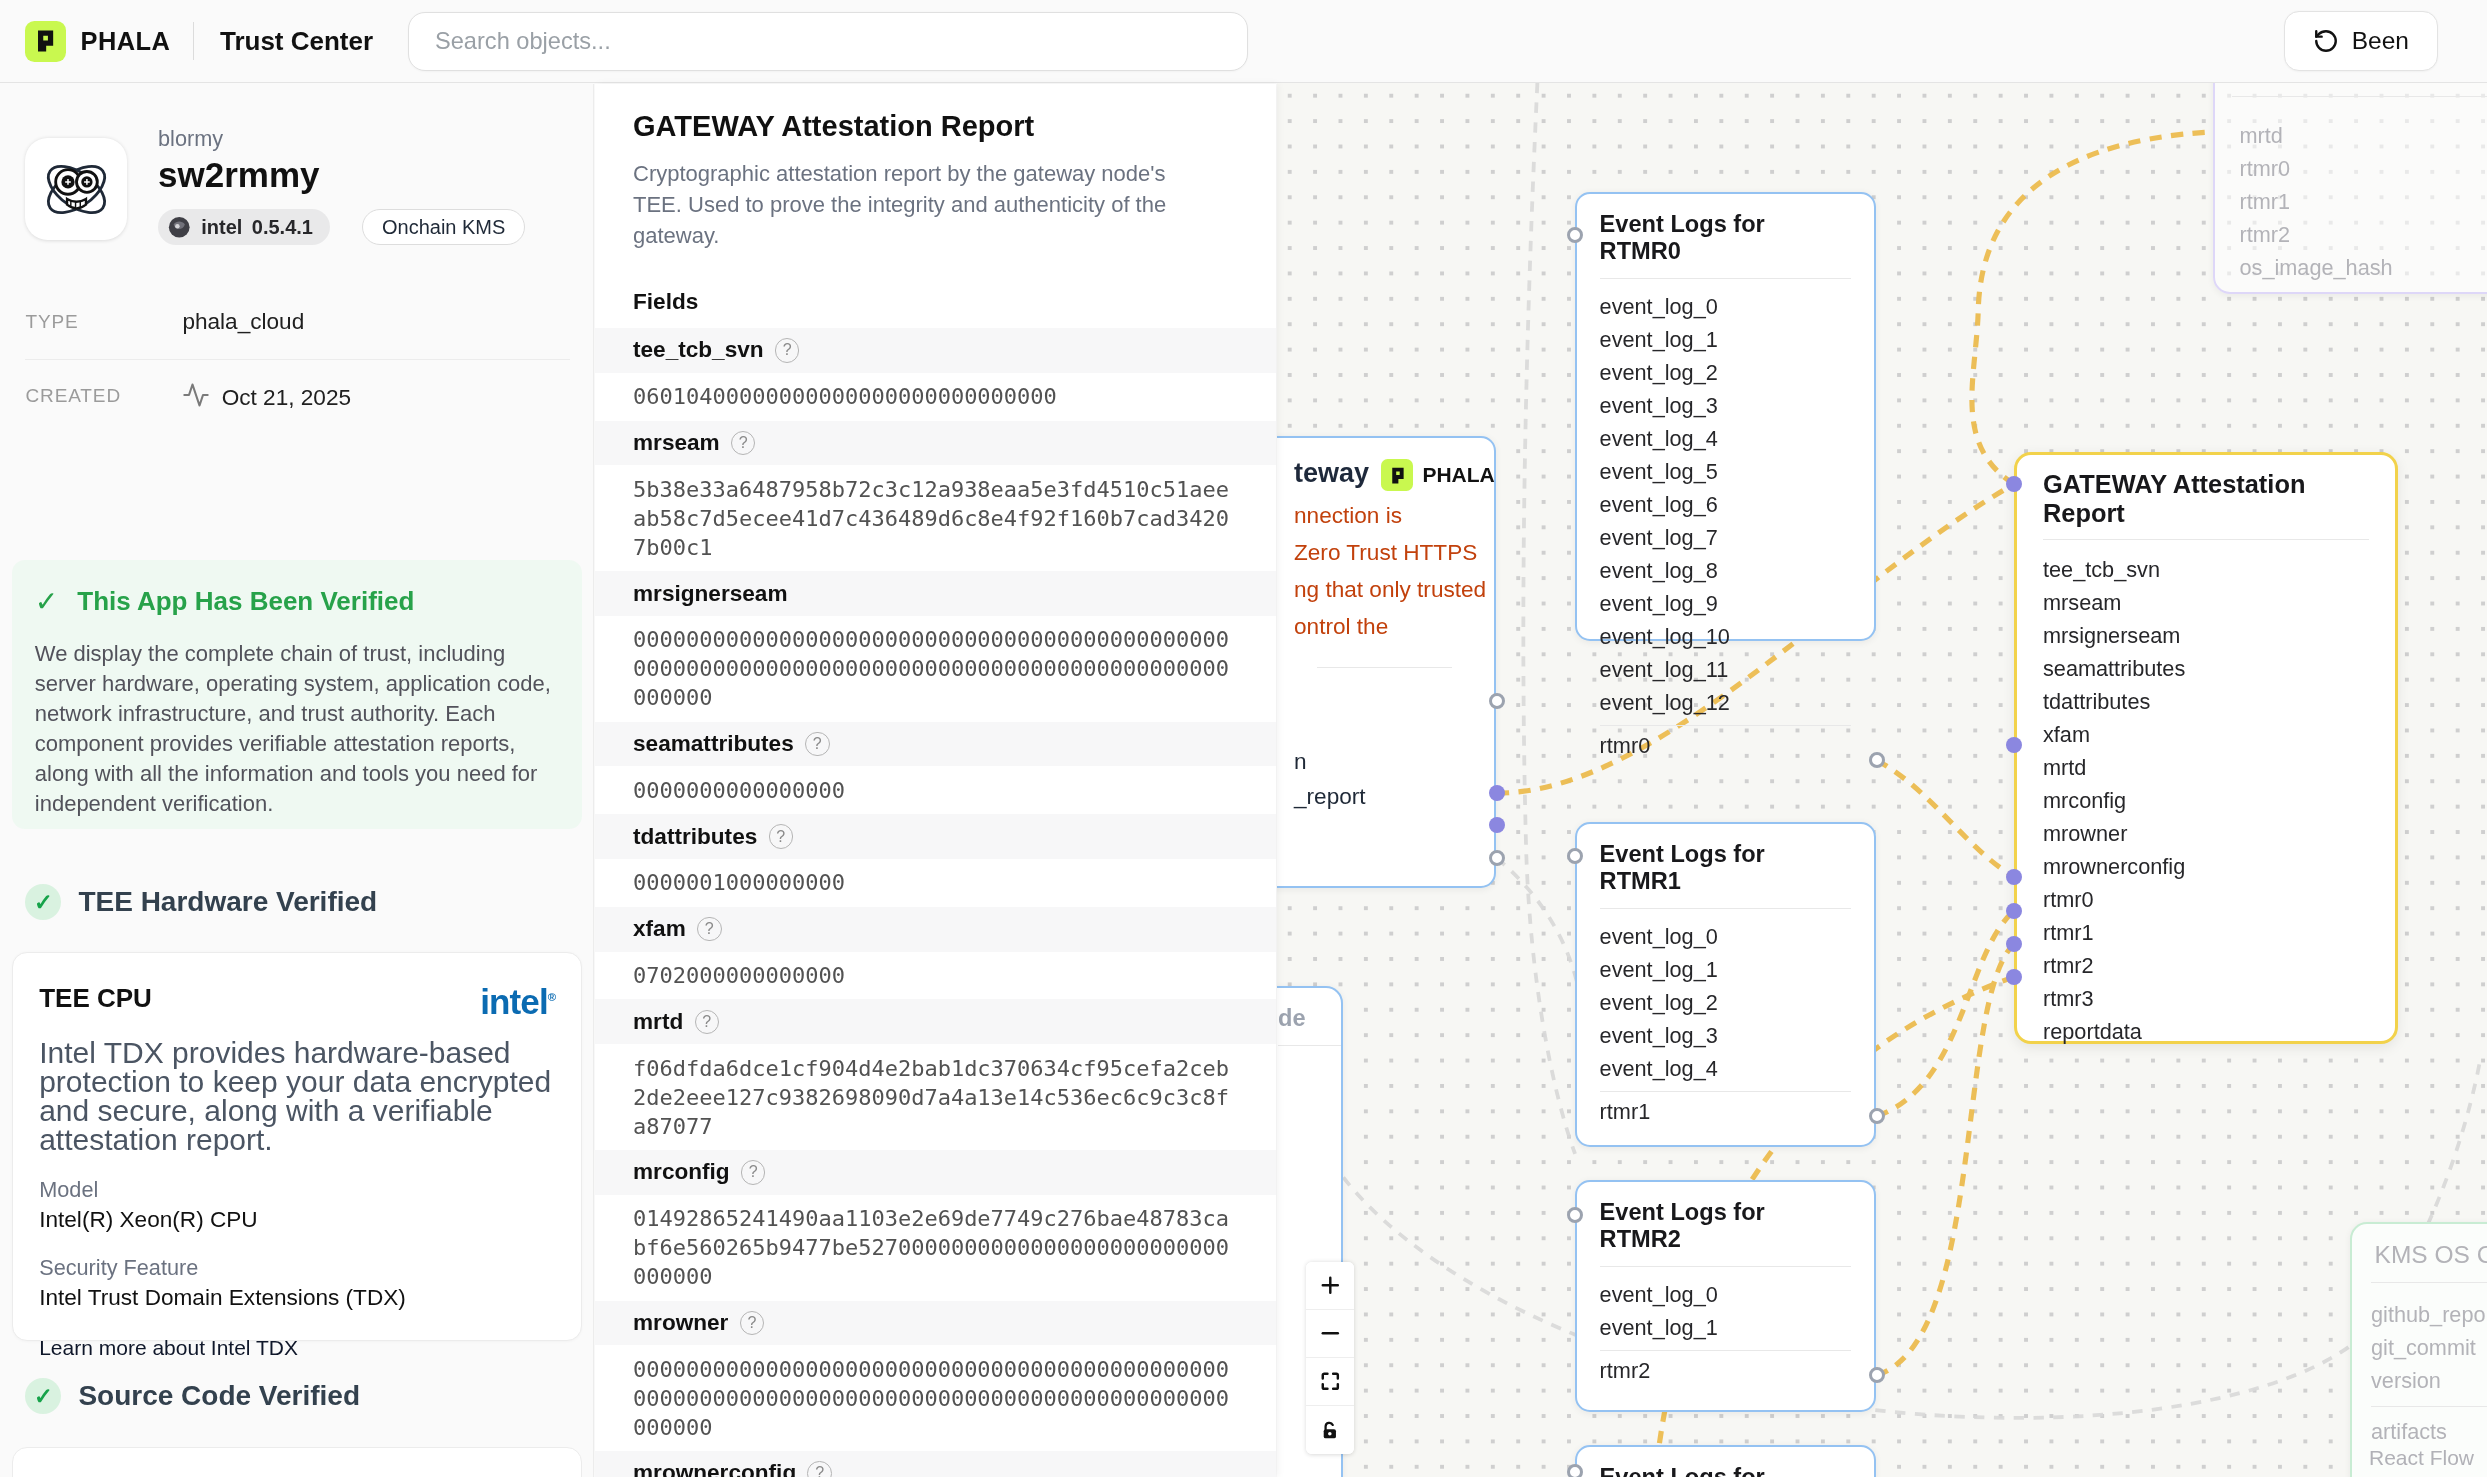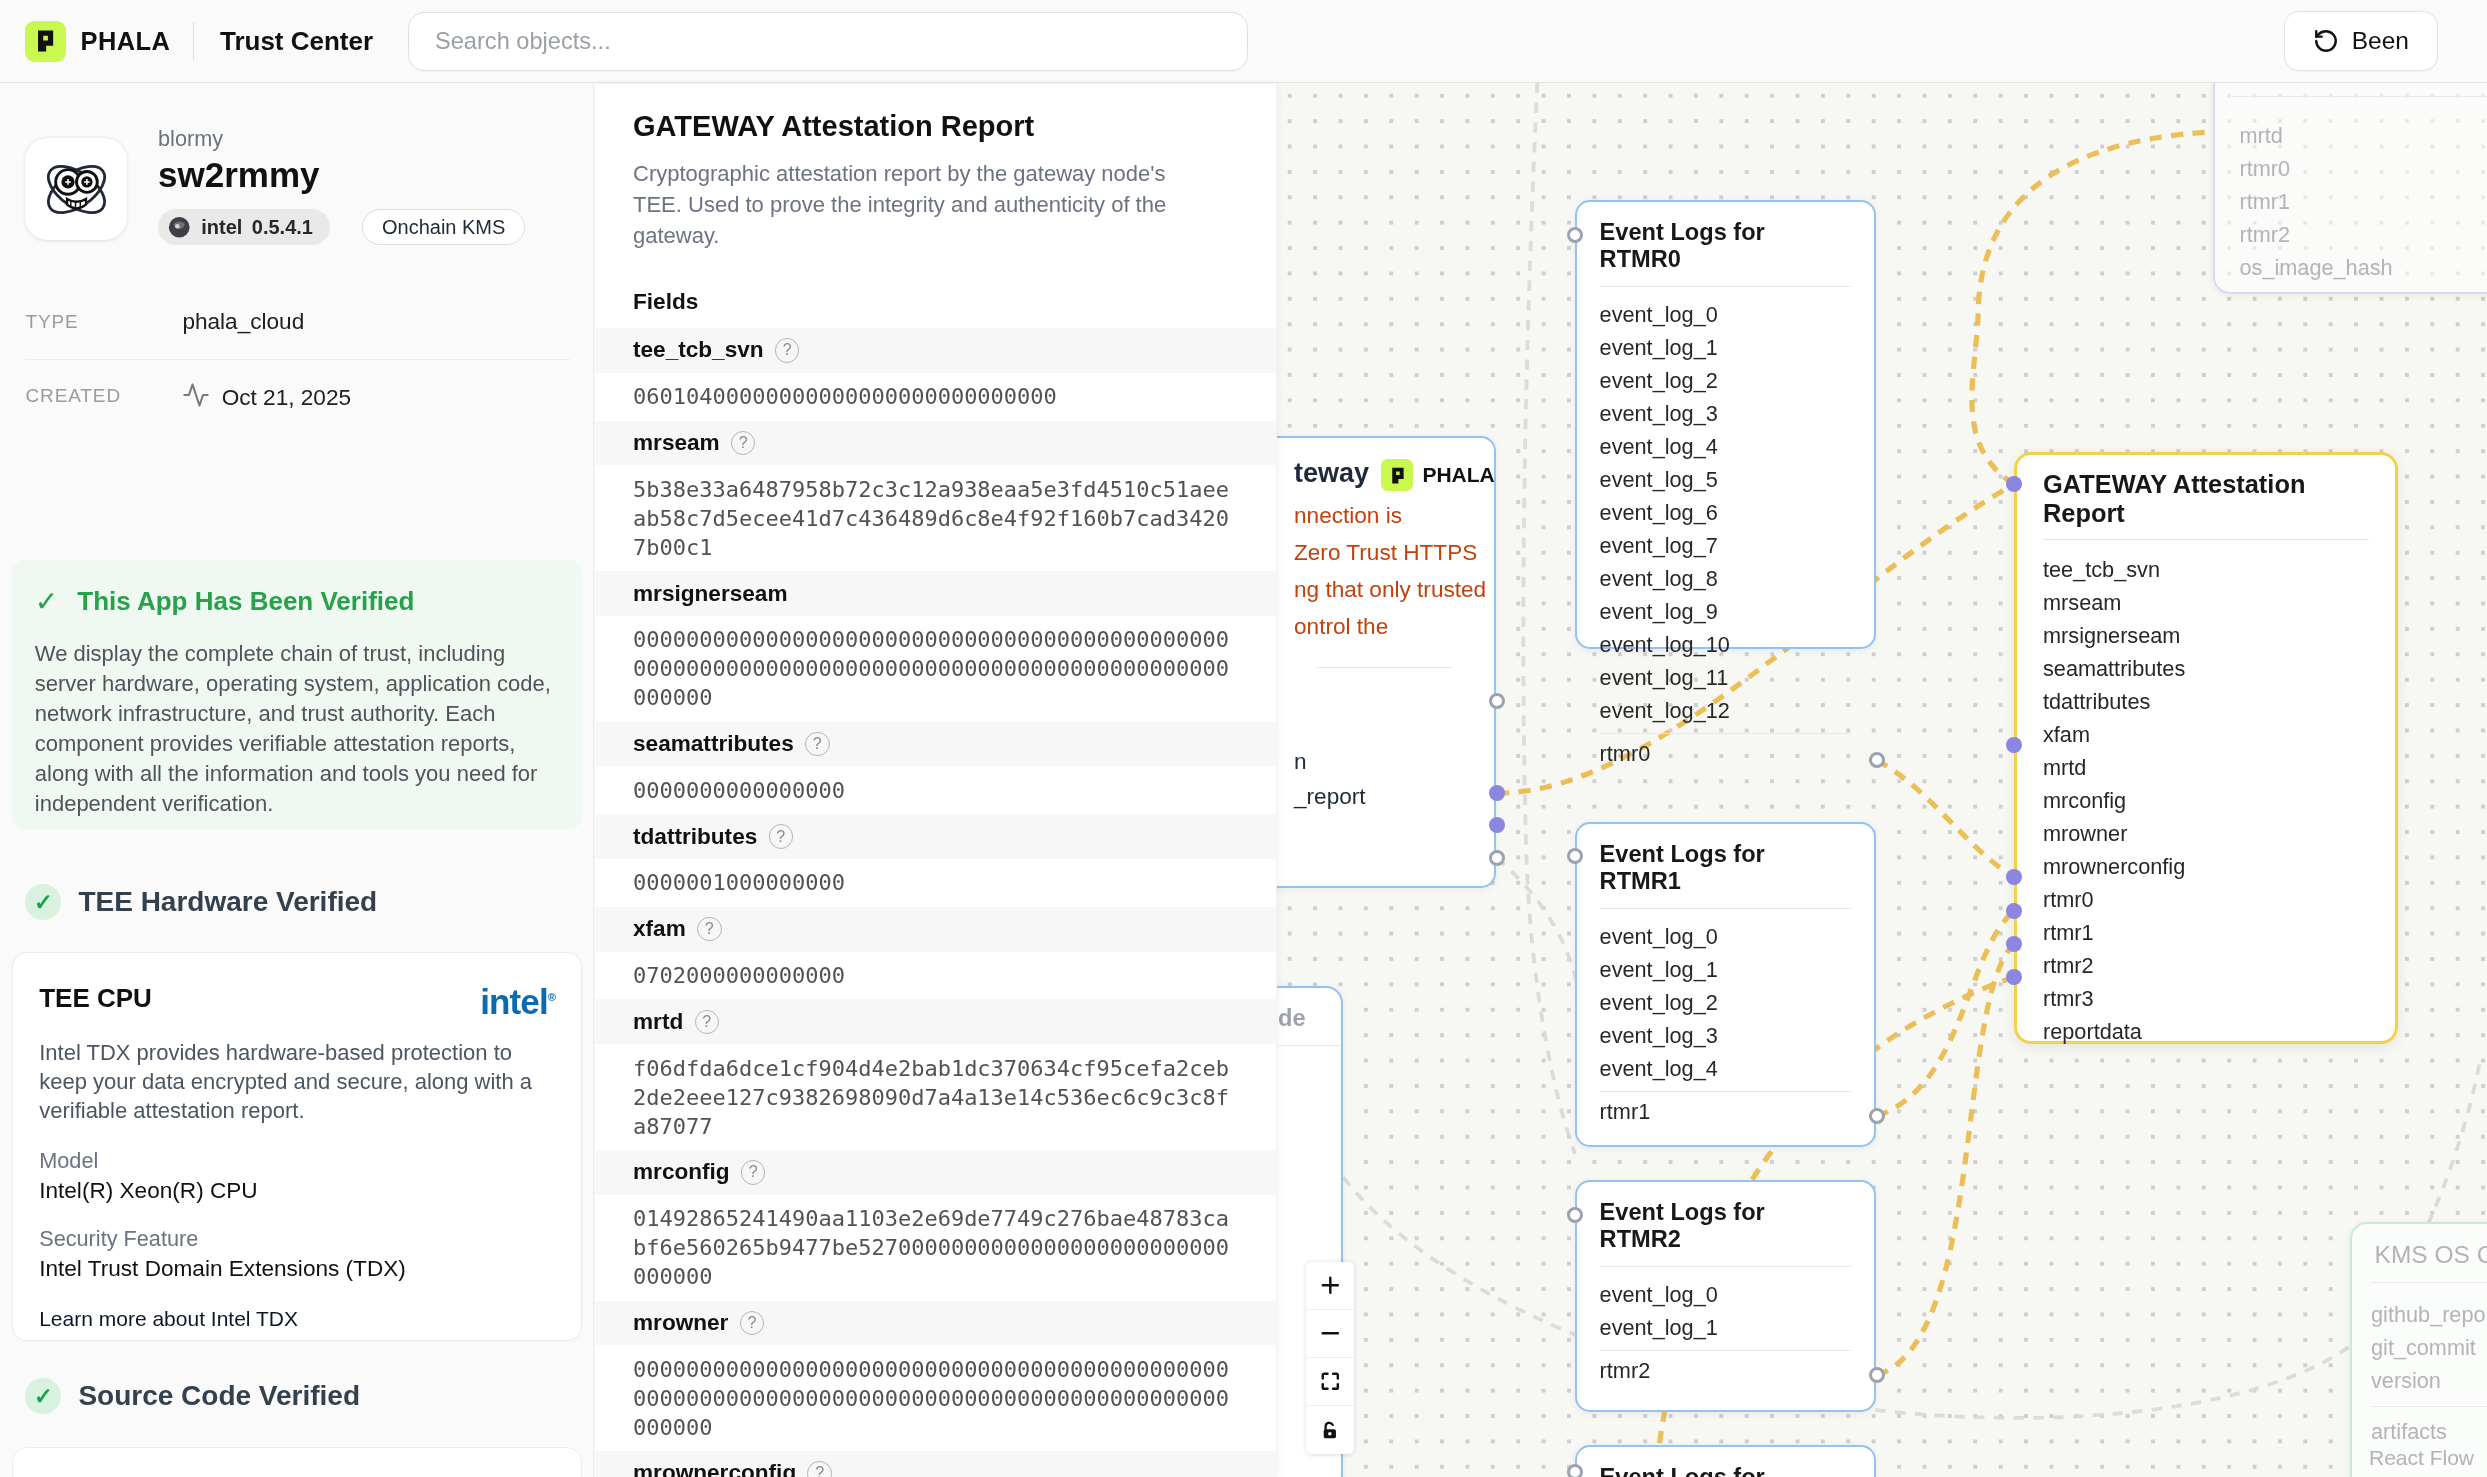--- a/index.html
+++ b/index.html
@@ -37,21 +37,21 @@
   .vbox-head { display:flex; align-items:center; gap:19px; font-size:26px; font-weight:700; color:#27a24a; }
   .vbox-body { margin-top:21px; font-size:22px; line-height:30px; color:#52525b; width:528px; }
   .sec-head { position:absolute; left:25.4px; display:flex; align-items:center; gap:17px; }
   .chk-circ { width:36px; height:36px; border-radius:50%; background:#d9f2e0; color:#16a34a; font-size:22.6px; font-weight:700; display:flex; align-items:center; justify-content:center; }
   .sec-title { font-size:28px; font-weight:700; color:#33414e; }
   .cpu-card { position:absolute; left:12.2px; top:868px; width:570px; height:389px; background:#fff; border:0.9px solid #ececec; border-radius:15px; padding:30px 26px; box-shadow:0 0.9px 2.8px rgba(0,0,0,.03); }
   .cpu-top { display:flex; justify-content:space-between; align-items:flex-start; }
   .cpu-title { font-size:26px; font-weight:700; color:#111; }
   .intel { color:#0b6bb2; font-weight:700; font-size:35px; letter-spacing:-0.9px; line-height:28px; }
   .intel sup { font-size:11.3px; }
-  .cpu-body { margin-top:22.6px; font-size:22px; line-height:29px; color:#4b5563; }
+  .cpu-body { margin-top:22.6px; font-size:30px; line-height:29px; color:#4b5563; }
   .cpu-l { margin-top:22.6px; font-size:21.7px; color:#6b7280; }
   .cpu-v { margin-top:3.8px; font-size:22.6px; color:#111; }
   .cpu-link { display:inline-block; margin-top:24.5px; font-size:21px; color:#0f172a; cursor:pointer; }
   .card-stub { position:absolute; left:12.2px; top:1363px; width:570px; height:57px; background:#fff; border:0.9px solid #ececec; border-radius:15px 15px 0 0; }
 
   
   .panel { position:absolute; left:595px; top:84px; width:681px; height:1393px; background:#fff; box-shadow:2.8px 0 7.5px rgba(0,0,0,.05); overflow:hidden; z-index:5; }
   .p-title { padding:26px 38px 0 38px; font-size:29px; font-weight:700; color:#111; }
   .p-desc { padding:15px 38px 0 38px; font-size:22px; line-height:31px; color:#6b7280; width:659px; }
   .p-fields-label { padding:38px 38px 13px 38px; font-size:22.6px; font-weight:700; color:#111; }
@@ -310,21 +310,21 @@
         <div>nnection is</div>
         <div>Zero Trust HTTPS</div>
         <div>ng that only trusted</div>
         <div>ontrol the</div>
       </div>
       <div class="ndiv" style="position:absolute; left:220px; right:19px; top:229px;"></div>
       <div class="gw-frag" style="left:220px; top:311px; font-size:22.6px; color:#1f2937;">n</div>
       <div class="gw-frag" style="left:220px; top:346px; font-size:22.6px; color:#1f2937;">_report</div>
     </div>
 
-    <div class="fnode" style="left:1575px; top:200px; width:301px; height:449px;">
+    <div class="fnode" style="left:1575px; top:192px; width:301px; height:449px;">
       <div class="nt">Event Logs for RTMR0</div>
       <div class="ndiv"></div>
       <div class="nitems">
           <div class="nitem">event_log_0</div>
           <div class="nitem">event_log_1</div>
           <div class="nitem">event_log_2</div>
           <div class="nitem">event_log_3</div>
           <div class="nitem">event_log_4</div>
           <div class="nitem">event_log_5</div>
           <div class="nitem">event_log_6</div>

